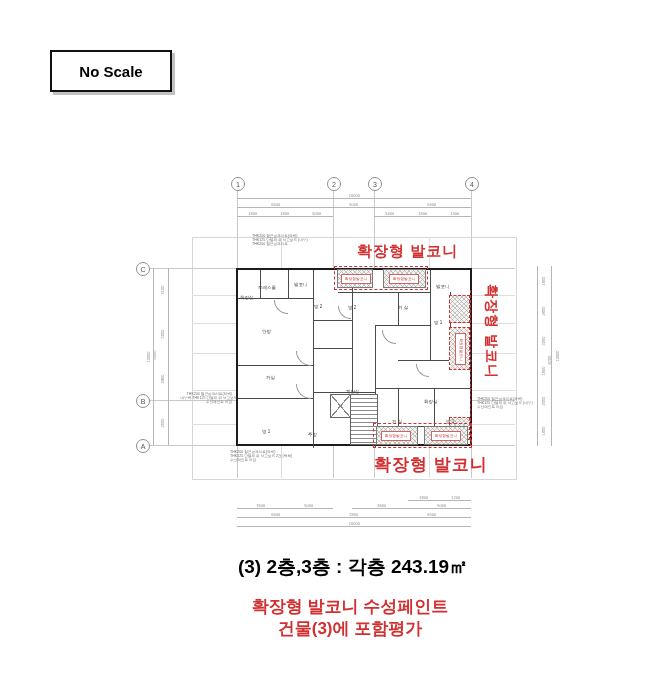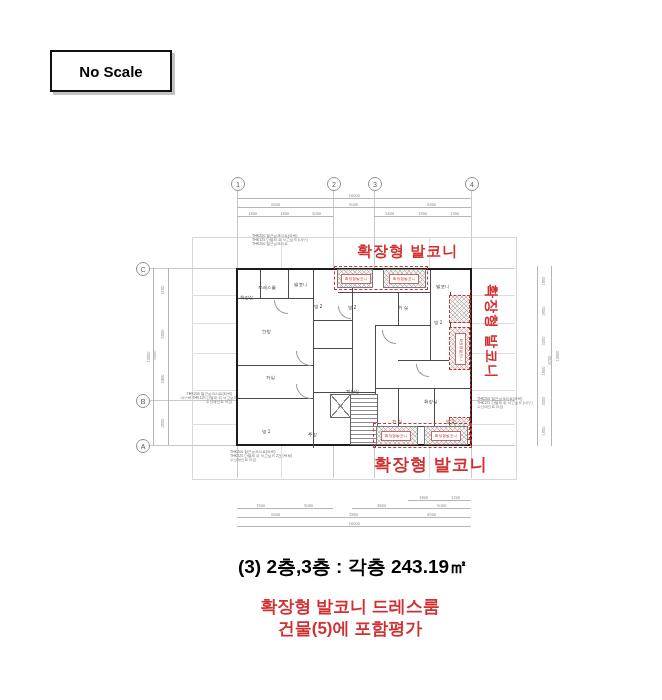--- a/index.html
+++ b/index.html
@@ -277,14 +277,14 @@
     <span>THK125 단열재 위 석고보드 (내부)</span>
     <span>수성페인트 마감</span>
   </div>
 <div class="abs note" style="left:230px;top:450px;width:90px;">
     <span>THK200 철근콘크리트(외벽)</span>
     <span>THK125 단열재 위 석고보드 2겹 (벽체)</span>
     <span>수성페인트 마감</span>
   </div>
 
 <div class="abs" id="cap-black">(3) 2층,3층 : 각층 243.19㎡</div>
-<div class="abs" id="cap-red1">확장형 발코니 드레스룸</div>
-<div class="abs" id="cap-red2">건물(5)에 포함평가</div>
+<div class="abs" id="cap-red1">확장형 발코니 수성페인트</div>
+<div class="abs" id="cap-red2">건물(3)에 포함평가</div>
 
 </body></html>

